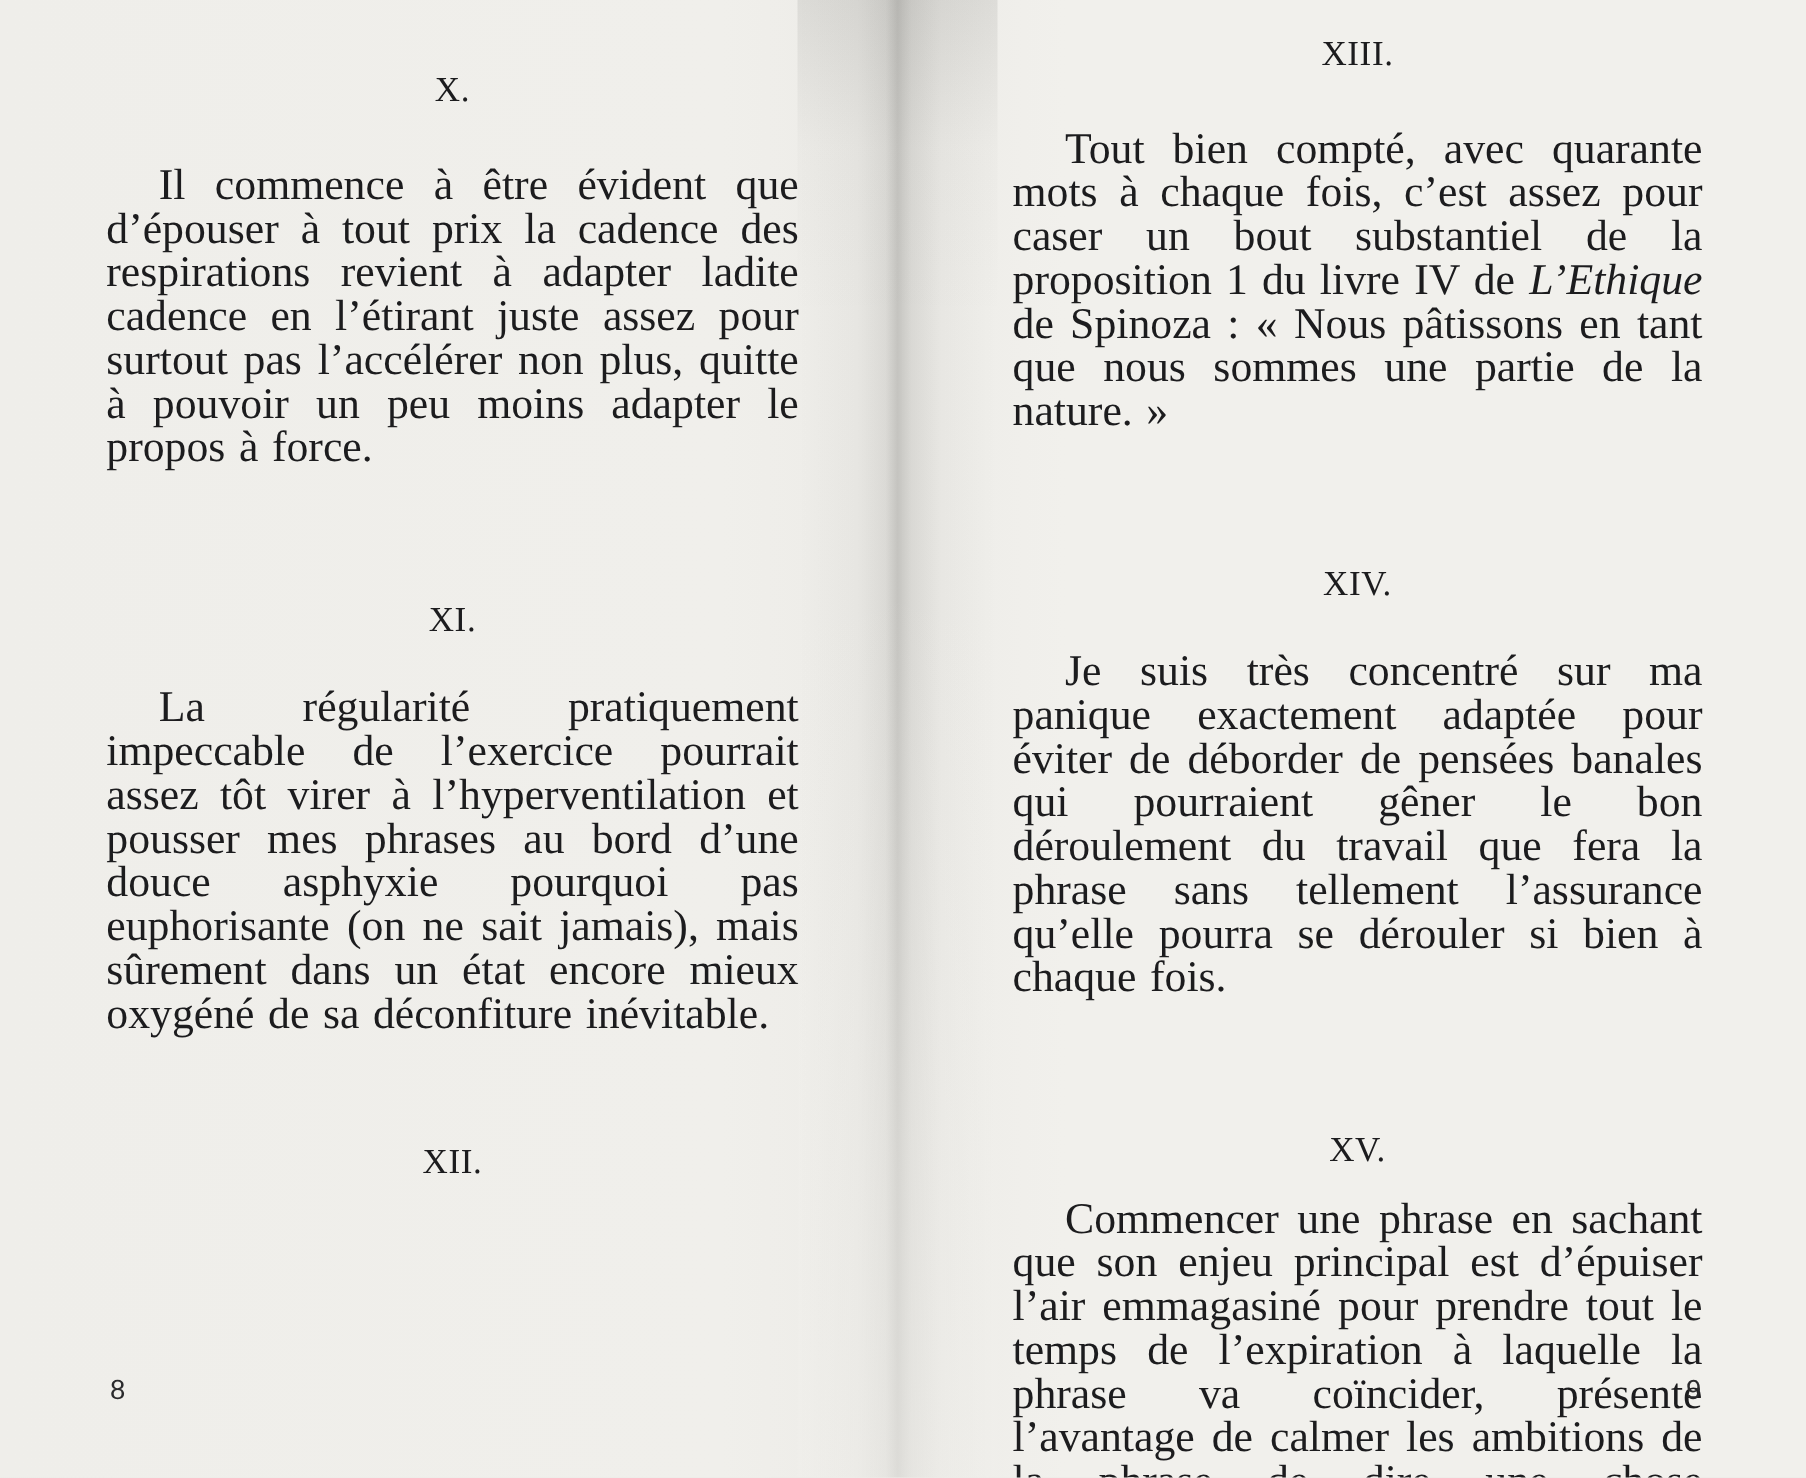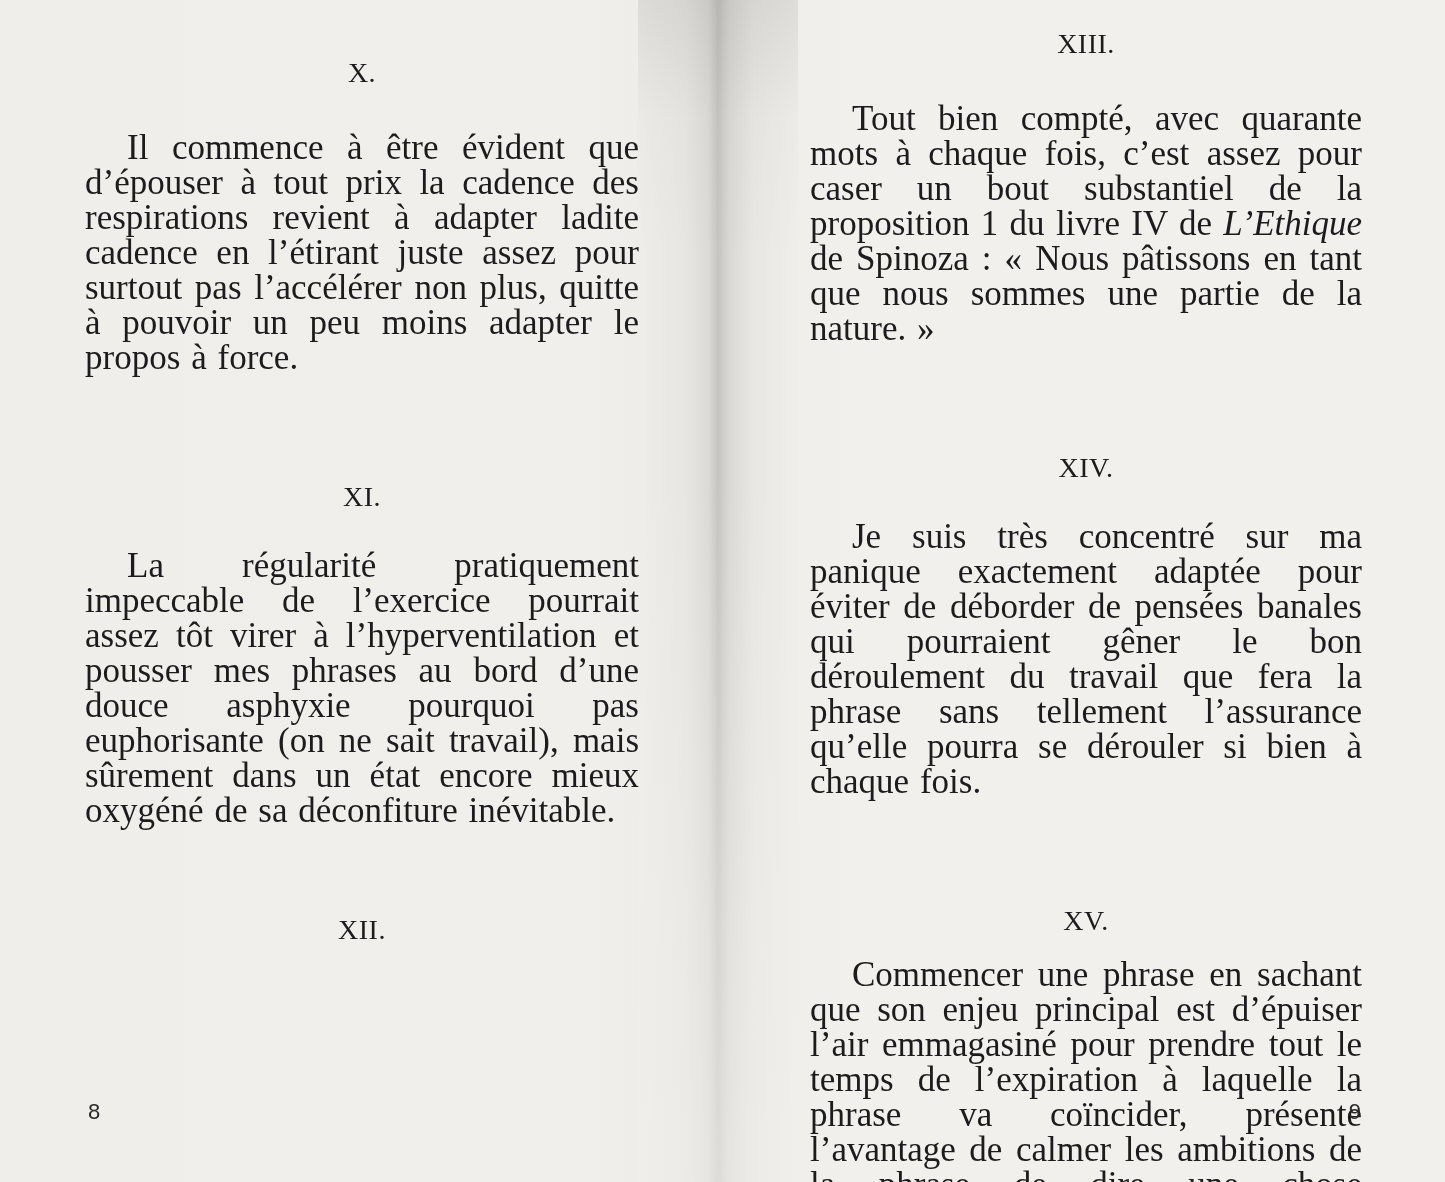--- a/index.html
+++ b/index.html
@@ -112,21 +112,21 @@
 </head>
 <body>
 
 <div class="spread">
 
   <div class="page left">
     <h2 class="section-heading">X.</h2>
     <p class="para mt-para-first">Il commence à être évident que d’épouser à tout prix la cadence des respirations revient à adapter ladite cadence en l’étirant juste assez pour surtout pas l’accélérer non plus, quitte à pouvoir un peu moins adapter le propos à force.</p>
 
     <h2 class="section-heading mt-heading">XI.</h2>
-    <p class="para mt-para">La régularité pratiquement impeccable de l’exercice pourrait assez tôt virer à l’hyperventilation et pousser mes phrases au bord d’une douce asphyxie pourquoi pas euphorisante (on ne sait travail), mais sûrement dans un état encore mieux oxygéné de sa déconfiture inévitable.</p>
+    <p class="para mt-para">La régularité pratiquement impeccable de l’exercice pourrait assez tôt virer à l’hyperventilation et pousser mes phrases au bord d’une douce asphyxie pourquoi pas euphorisante (on ne sait jamais), mais sûrement dans un état encore mieux oxygéné de sa déconfiture inévitable.</p>
 
     <h2 class="section-heading mt-heading-b">XII.</h2>
 
     <div class="pagenum num-left">8</div>
   </div>
 
   <div class="page right">
     <h2 class="section-heading">XIII.</h2>
     <p class="para mt-para-first"><span>Tout bien compté, avec quarante mots à chaque fois, c’est assez pour caser un bout substantiel de la proposition 1 du livre IV de </span><em>L’Ethique</em><span> de Spinoza : « Nous pâtissons en tant que nous sommes une partie de la nature. »</span></p>
 

